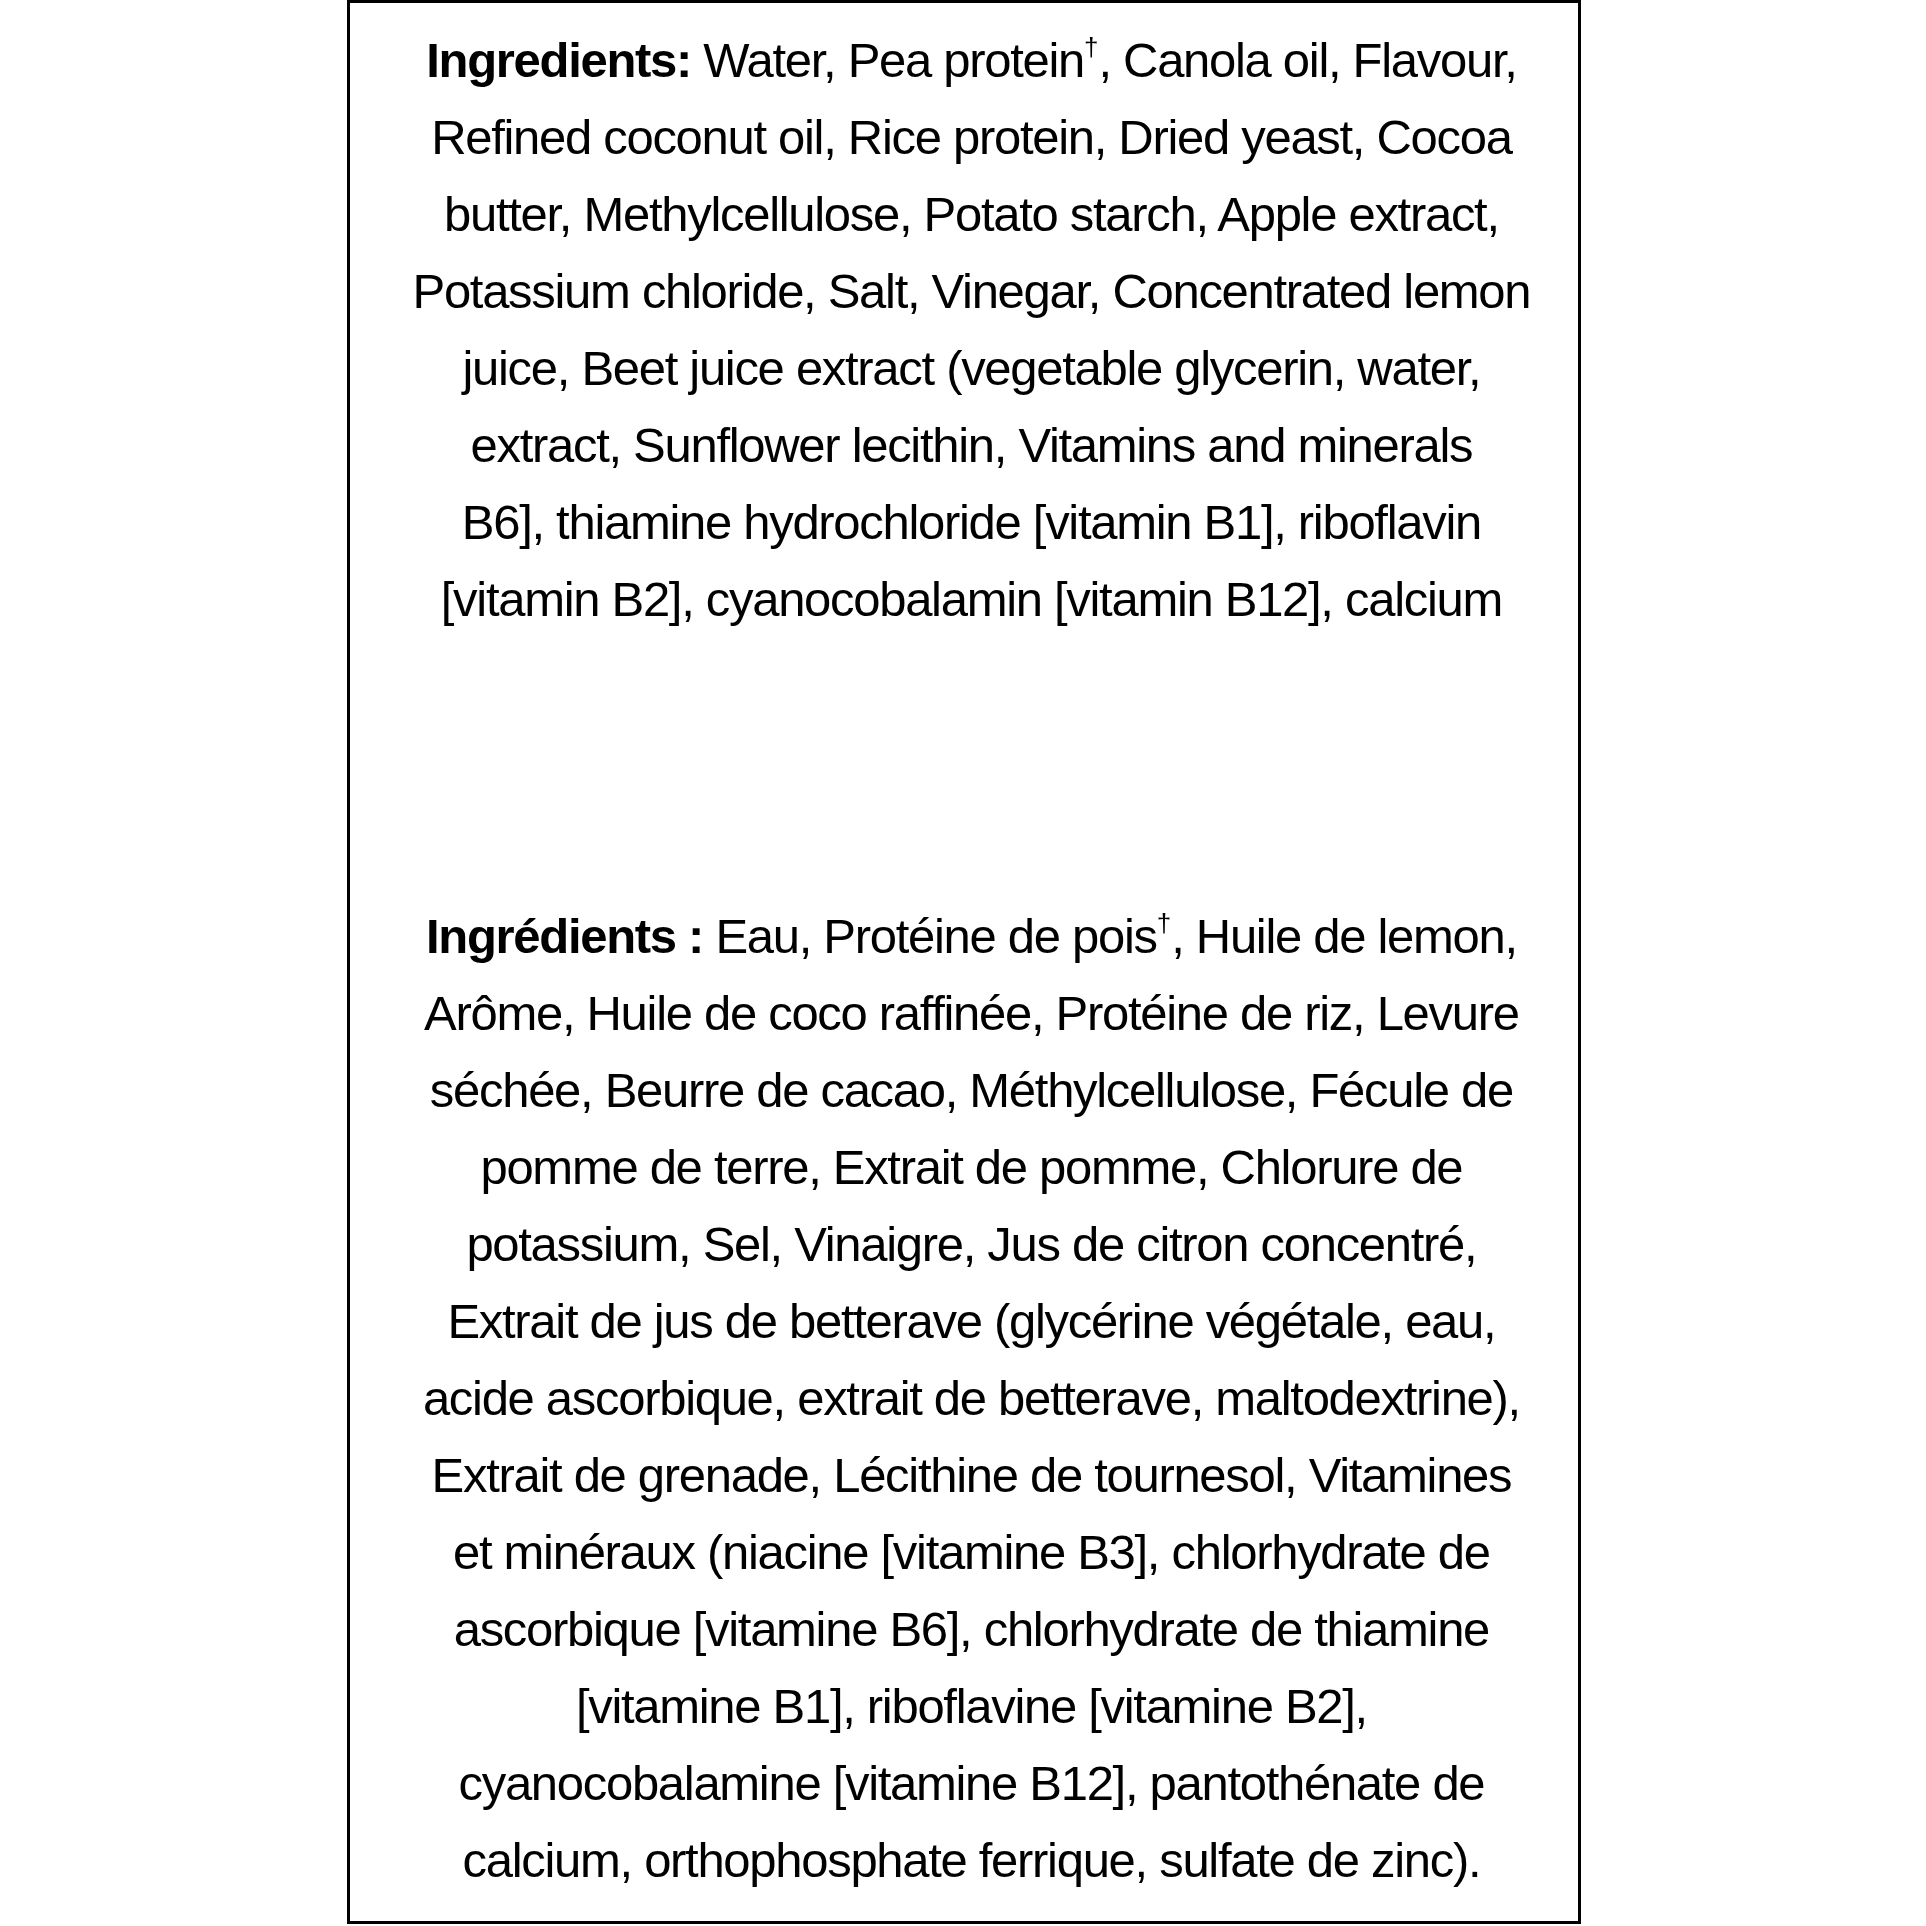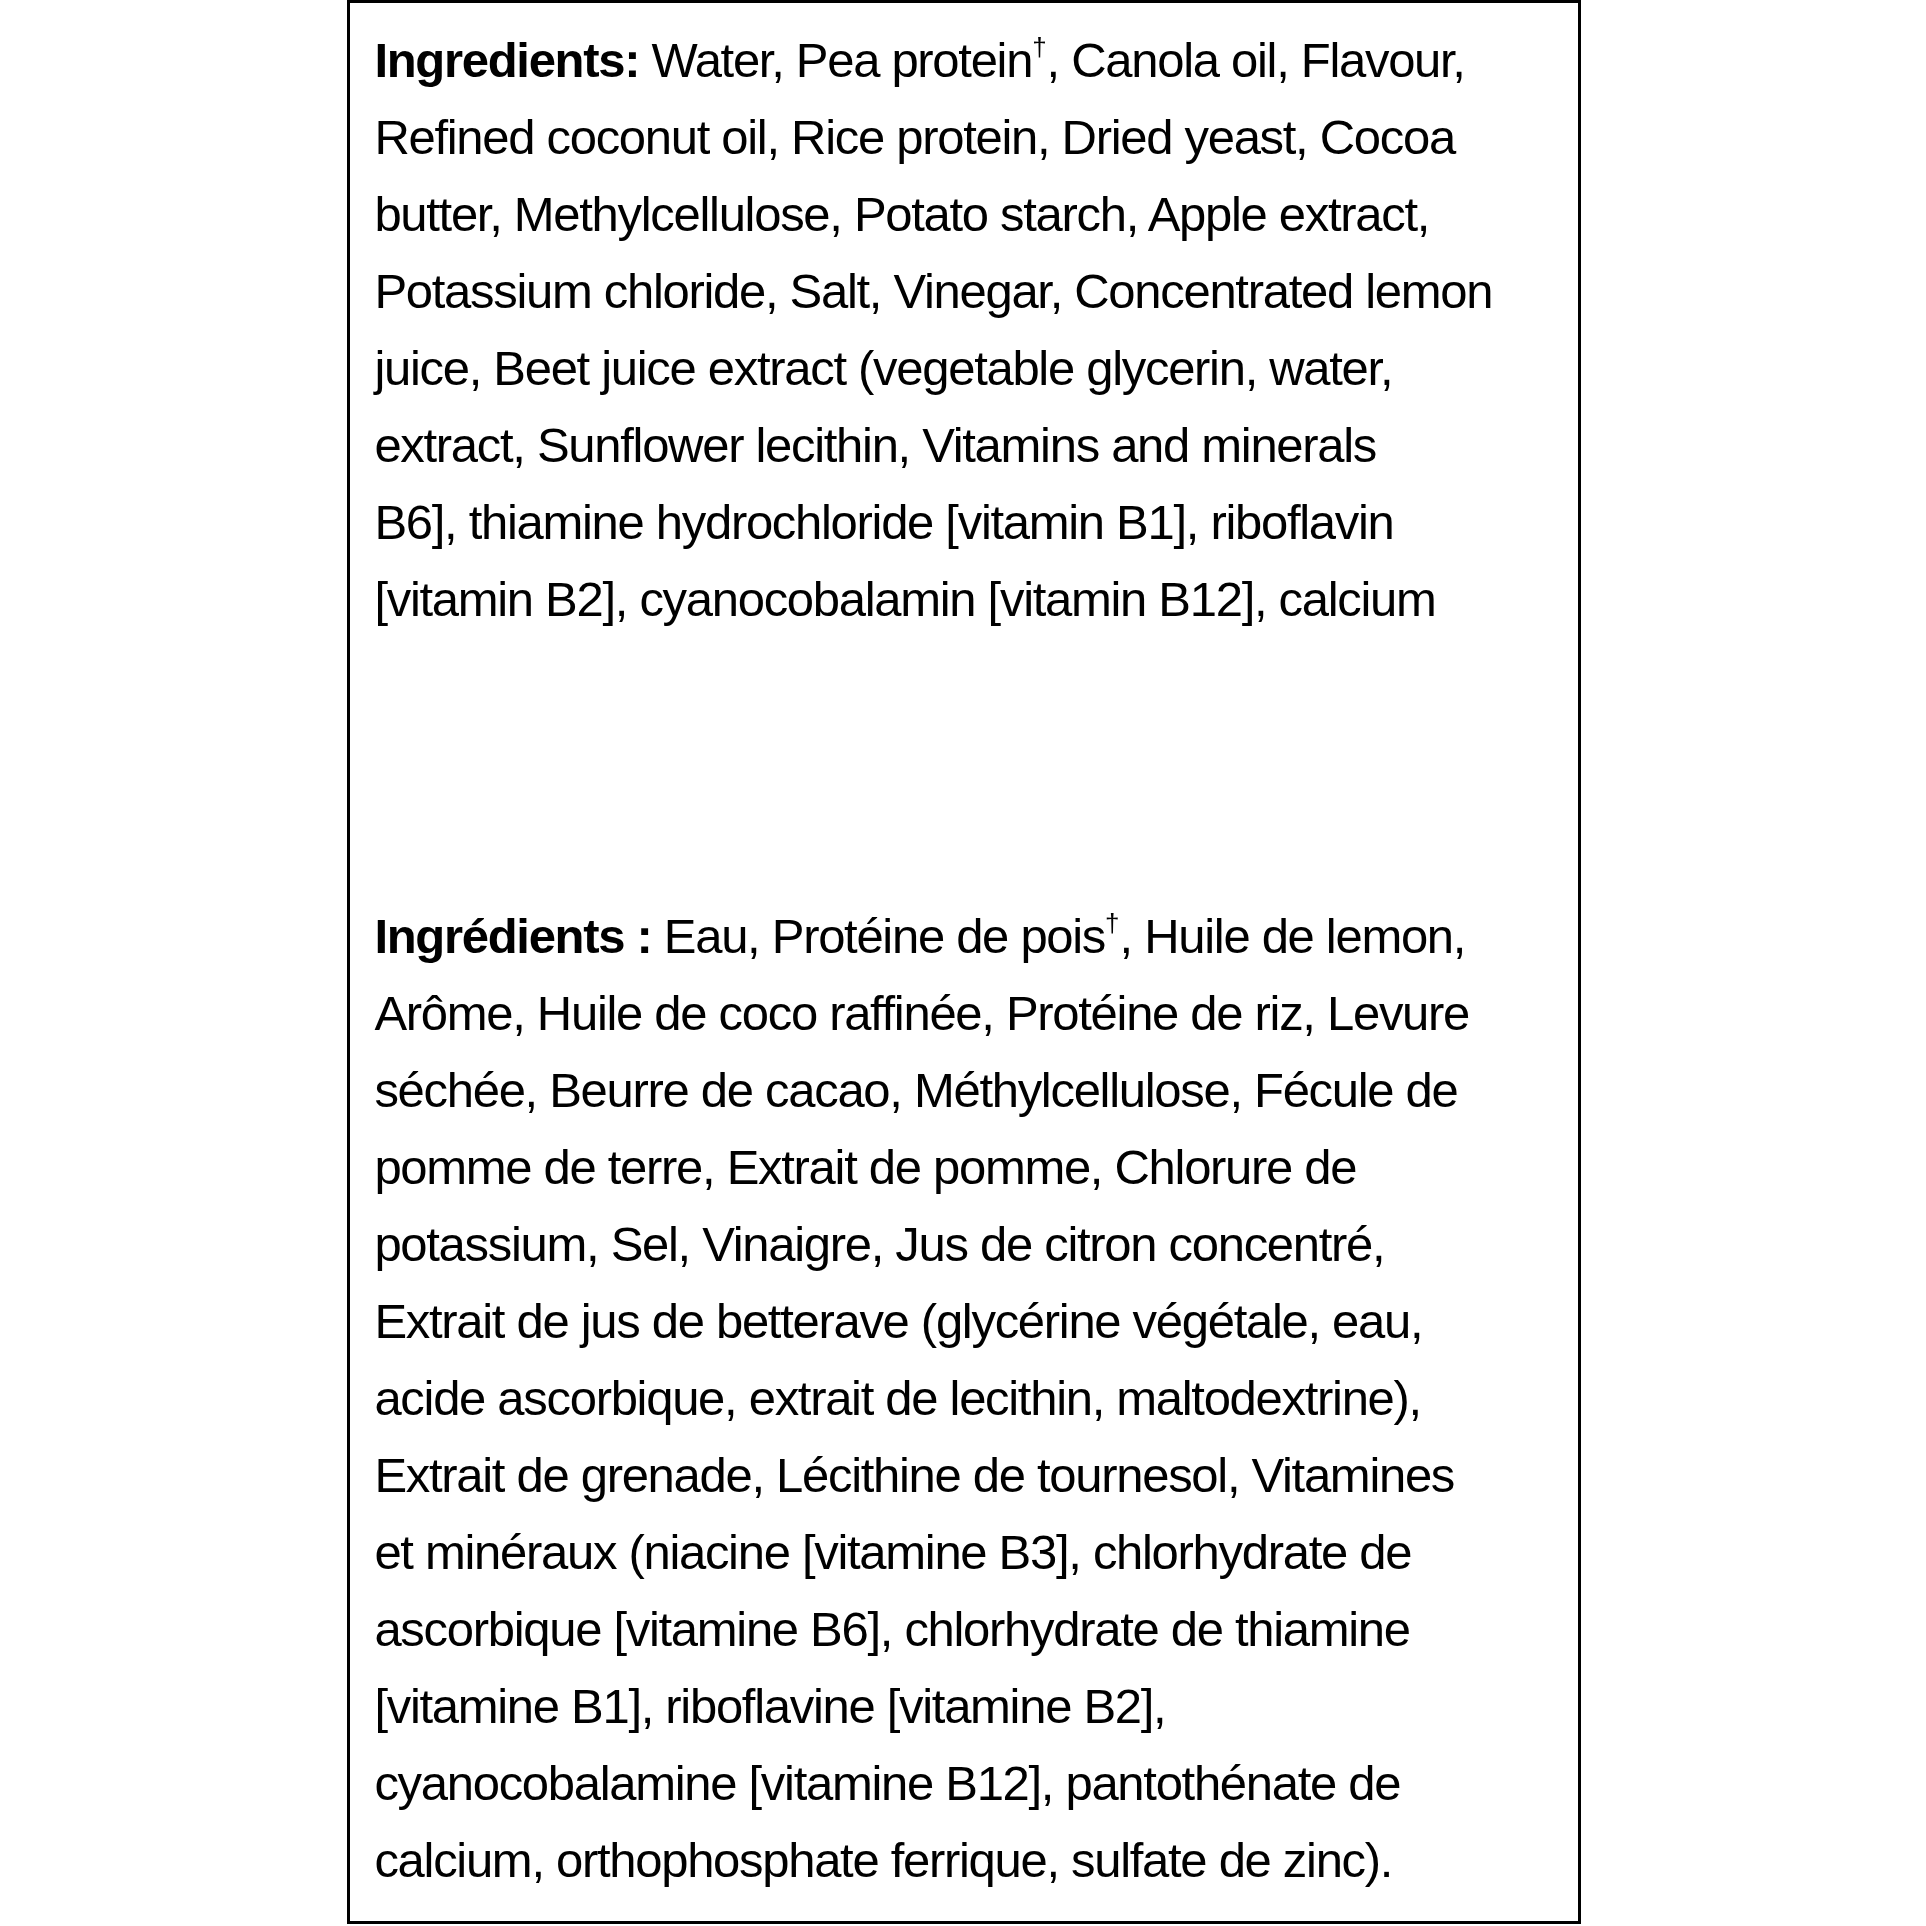--- a/index.html
+++ b/index.html
@@ -31,20 +31,21 @@
   }
   .para-en { top: 19px; }
   .para-fr { top: 895px; }
   .line {
     display: block;
     height: 77px;
     line-height: 77px;
     font-size: 49px;
     letter-spacing: -1.3px;
     white-space: nowrap;
+    text-align: center;
   }
   .lead {
     font-weight: bold;
   }
   sup.dagger {
     font-size: 26px;
     line-height: 0;
     position: relative;
     top: -3.9px;
     vertical-align: super;
@@ -67,21 +68,21 @@
     <span class="line">[vitamin B2], cyanocobalamin [vitamin B12], calcium</span>
   </div>
 
   <div class="para para-fr">
     <span class="line"><span class="lead">Ingrédients :</span><span> Eau, Protéine de pois</span><sup class="dagger">†</sup><span>, Huile de lemon,</span></span>
     <span class="line">Arôme, Huile de coco raffinée, Protéine de riz, Levure</span>
     <span class="line">séchée, Beurre de cacao, Méthylcellulose, Fécule de</span>
     <span class="line">pomme de terre, Extrait de pomme, Chlorure de</span>
     <span class="line">potassium, Sel, Vinaigre, Jus de citron concentré,</span>
     <span class="line">Extrait de jus de betterave (glycérine végétale, eau,</span>
-    <span class="line">acide ascorbique, extrait de lecithin, maltodextrine),</span>
+    <span class="line">acide ascorbique, extrait de betterave, maltodextrine),</span>
     <span class="line">Extrait de grenade, Lécithine de tournesol, Vitamines</span>
     <span class="line">et minéraux (niacine [vitamine B3], chlorhydrate de</span>
     <span class="line">ascorbique [vitamine B6], chlorhydrate de thiamine</span>
     <span class="line">[vitamine B1], riboflavine [vitamine B2],</span>
     <span class="line">cyanocobalamine [vitamine B12], pantothénate de</span>
     <span class="line">calcium, orthophosphate ferrique, sulfate de zinc).</span>
   </div>
 
 </div>
 

